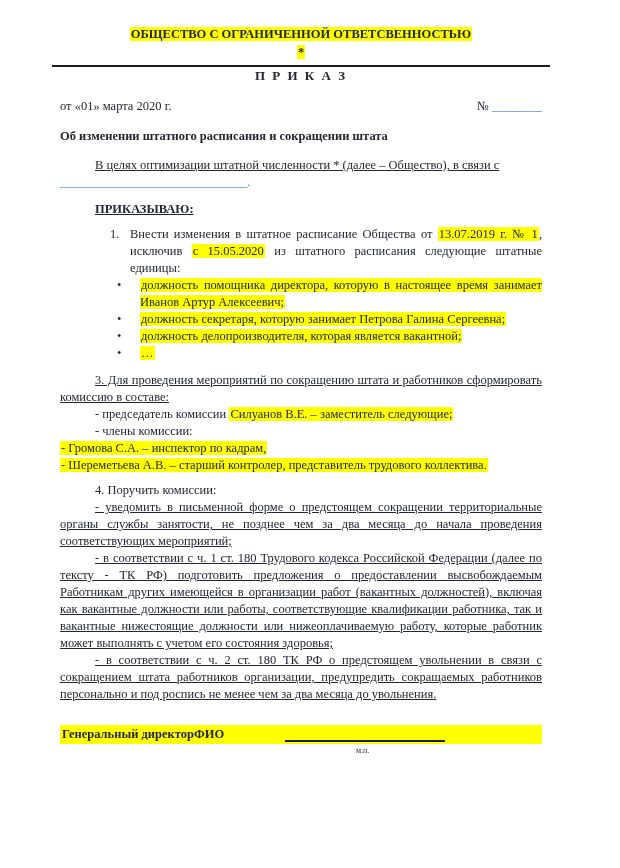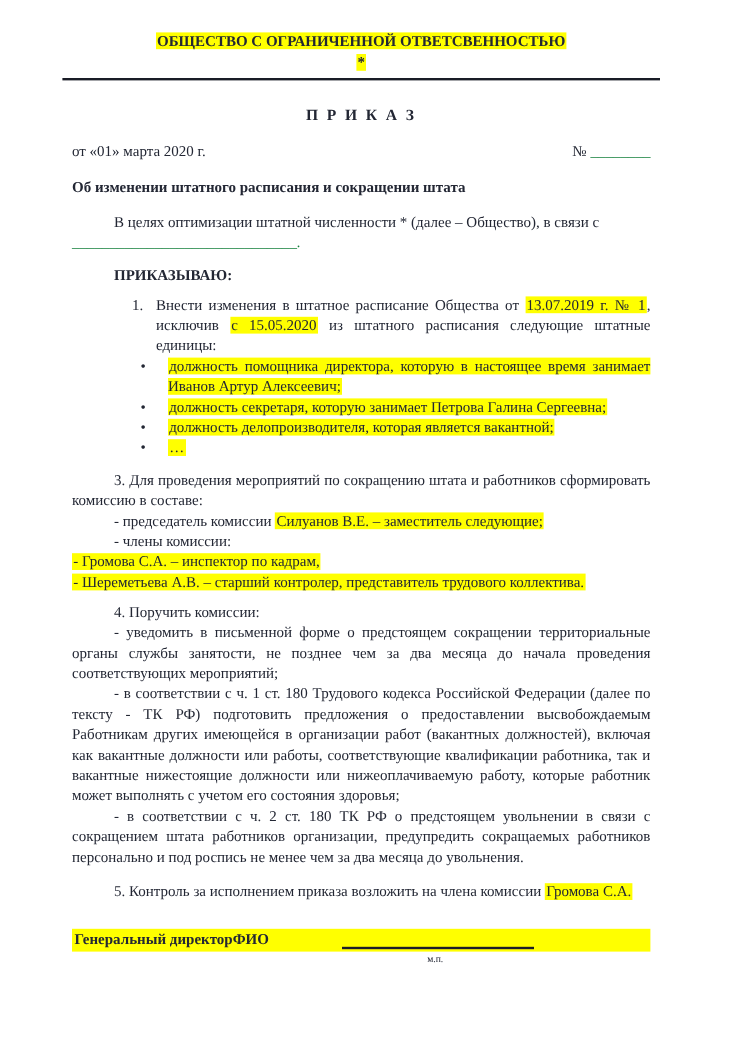--- a/index.html
+++ b/index.html
@@ -10,26 +10,26 @@
     font-family:"Liberation Serif", serif;
     font-size:12.5px;line-height:17px;color:#232734;
     overflow:hidden;
   }
   p{margin:0;}
   .bold{font-weight:bold;}
   .hl{background:#ffff00;padding:0 1px;}
   .company-line{text-align:center;}
   .asterisk-line{text-align:center;margin-top:1px;}
   .rule{border-top:2px solid #191c26;margin-top:4px;margin-left:-8px;margin-right:-8px;}
-  .doctype{text-align:center;margin-top:20px;letter-spacing:2px;font-size:13px;}
+  .doctype{text-align:center;letter-spacing:2px;font-size:13px;}
   .meta-row{display:flex;justify-content:space-between;margin-top:14px;gap:44px;}
-  .blank{color:#15803d;font-style:italic;}
+  .blank{color:#3b82f6;font-style:italic;}
   .subject{margin-top:13px;}
   .para{text-align:justify;}
-  .ind{text-indent:35px;}
+  .ind{text-indent:35px;text-decoration:underline;}
   .mt10{margin-top:10px;}
   .mt12{margin-top:12px;}
   .mt8{margin-top:8px;}
   .num-item{position:relative;padding-left:70px;text-align:justify;margin-top:8px;}
   .num-item .marker{position:absolute;left:50px;}
   .bullet-item{position:relative;padding-left:80px;text-align:justify;}
   .bullet-item::before{content:"\2022";position:absolute;left:57px;color:#232734;}
   .line{text-align:left;}
   .ind-sm{padding-left:35px;}
   .sig-band{margin-top:22px;background:#ffff00;display:flex;align-items:center;height:19px;position:relative;padding:0 2px;}
@@ -85,21 +85,20 @@
   <div class="line ind-sm"><span>- председатель комиссии </span><span class="hl">Силуанов В.Е. – заместитель следующие;</span></div>
   <div class="line ind-sm"><span>- члены комиссии:</span></div>
   <div class="line"><span class="hl">- Громова С.А. – инспектор по кадрам,</span></div>
   <div class="line"><span class="hl">- Шереметьева А.В. – старший контролер, представитель трудового коллектива.</span></div>
 
   <p class="line ind-sm mt8"><span>4. Поручить комиссии:</span></p>
   <p class="para ind"><span>- уведомить в письменной форме о предстоящем сокращении территориальные органы службы занятости, не позднее чем за два месяца до начала проведения соответствующих мероприятий;</span></p>
   <p class="para ind"><span>- в соответствии с ч. 1 ст. 180 Трудового кодекса Российской Федерации (далее по тексту - ТК РФ) подготовить предложения о предоставлении высвобождаемым Работникам других имеющейся в организации работ (вакантных должностей), включая как вакантные должности или работы, соответствующие квалификации работника, так и вакантные нижестоящие должности или нижеоплачиваемую работу, которые работник может выполнять с учетом его состояния здоровья;</span></p>
   <p class="para ind"><span>- в соответствии с ч. 2 ст. 180 ТК РФ о предстоящем увольнении в связи с сокращением штата работников организации, предупредить сокращаемых работников персонально и под роспись не менее чем за два месяца до увольнения.</span></p>
 
-  <p class="para ind mt12"><span>5. Контроль за исполнением приказа возложить на члена комиссии </span><span class="hl">Громова С.А.</span></p>
 
   <div class="sig-band">
     <span class="bold">Генеральный директор</span>
     <span class="sig-line"></span>
     <span class="bold">ФИО</span>
   </div>
   <div class="seal">м.п.</div>
 
 </div>
 

